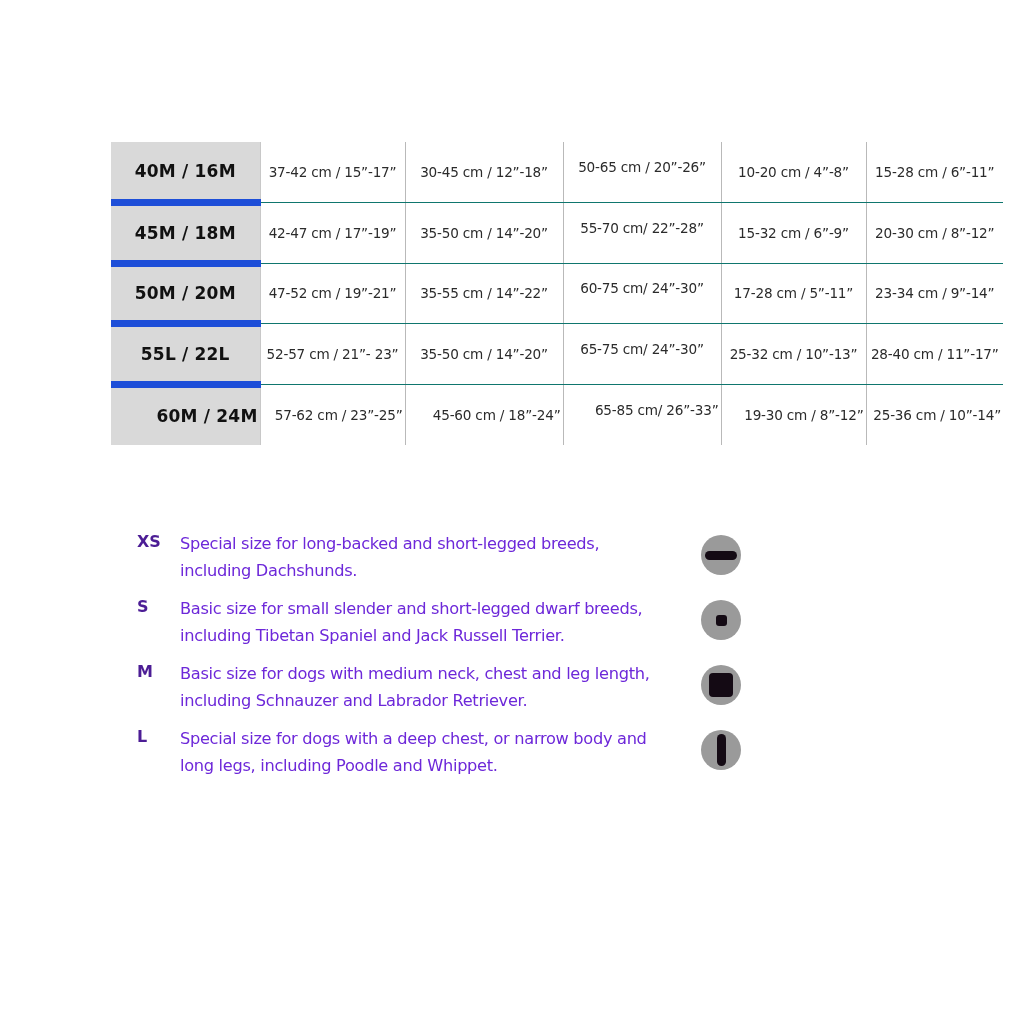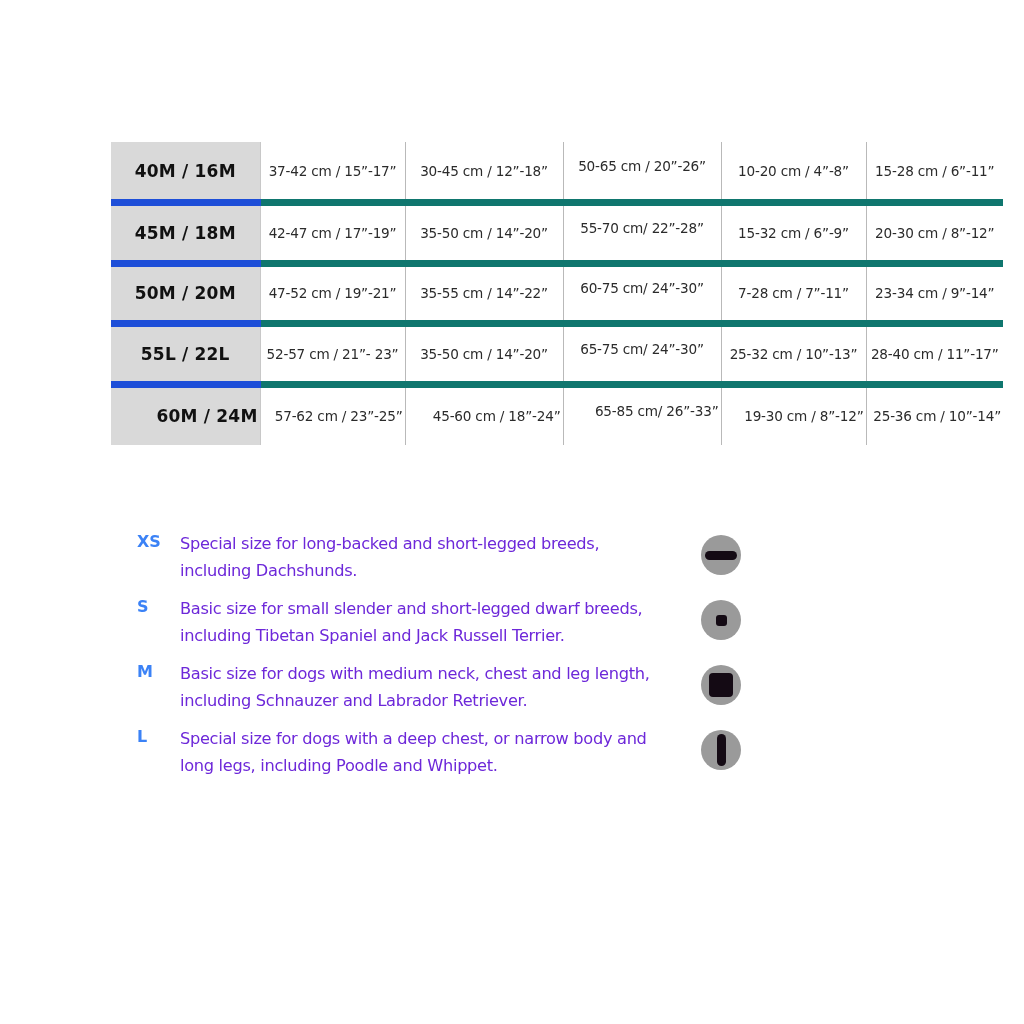--- a/index.html
+++ b/index.html
@@ -6,37 +6,37 @@
     html, body { width: 1024px; height: 1024px; background: #ffffff; overflow: hidden; }
     body { position: relative; font-family: "DejaVu Sans", "Liberation Sans", sans-serif; color: #1a1a1a; }
 
     .size-table {
       position: absolute; left: 111px; top: 142px;
       width: 892px; border-collapse: collapse; table-layout: fixed;
     }
     .size-table td {
       height: 60.6px; text-align: center; vertical-align: middle;
       font-size: 13.6px; color: #2b2b2b; white-space: nowrap;
-      border-right: 1px solid #b9b9b9; border-bottom: 7px solid #0f766e;
+      border-right: 1px solid #b9b9b9; border-bottom: 1px solid #0f766e;
       padding: 0 2px; letter-spacing: -0.2px;
     }
     .size-table tr:last-child td { border-bottom: none; text-align: right; }
     .size-table td:last-child { border-right: none; }
     .size-table td.label {
       background: #d9d9d9; font-weight: bold; font-size: 17px; color: #111;
       border-right: 1px solid #c8c8c8; border-bottom: 7px solid #1d4ed8;
       letter-spacing: 0.2px;
     }
     .size-table td.up { padding-bottom: 10px; }
 
     .legend { position: absolute; left: 137px; top: 530px; width: 620px; }
     .legend-item { position: relative; height: 65px; }
     .legend-code {
       position: absolute; left: 0; top: 2px;
-      font-weight: bold; font-size: 16px; color: #3b82f6;
+      font-weight: bold; font-size: 16px; color: #4c1d95;
     }
     .legend-text {
       position: absolute; left: 43px; top: 0; width: 520px;
       font-size: 16.2px; line-height: 27px; color: #6d28d9;
       font-family: "DejaVu Sans", sans-serif; letter-spacing: -0.3px;
     }
     .legend-icon {
       position: absolute; left: 564px; top: 5px;
       width: 40px; height: 40px; border-radius: 50%;
       background: #9a9a9a; display: flex; align-items: center; justify-content: center;
@@ -74,21 +74,21 @@
       <td>35-50 cm / 14”-20”</td>
       <td class="up">55-70 cm/ 22”-28”</td>
       <td>15-32 cm / 6”-9”</td>
       <td>20-30 cm / 8”-12”</td>
     </tr>
     <tr>
       <td class="label">50M / 20M</td>
       <td>47-52 cm / 19”-21”</td>
       <td>35-55 cm / 14”-22”</td>
       <td class="up">60-75 cm/ 24”-30”</td>
-      <td>7-28 cm / 7”-11”</td>
+      <td>17-28 cm / 5”-11”</td>
       <td>23-34 cm / 9”-14”</td>
     </tr>
     <tr>
       <td class="label">55L / 22L</td>
       <td>52-57 cm / 21”- 23”</td>
       <td>35-50 cm / 14”-20”</td>
       <td class="up">65-75 cm/ 24”-30”</td>
       <td>25-32 cm / 10”-13”</td>
       <td>28-40 cm / 11”-17”</td>
     </tr>

